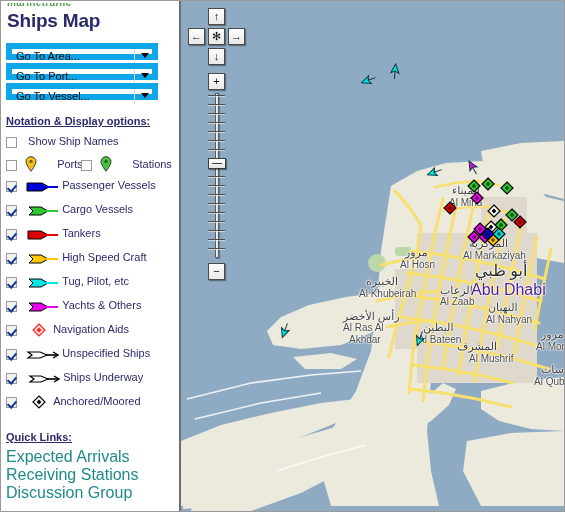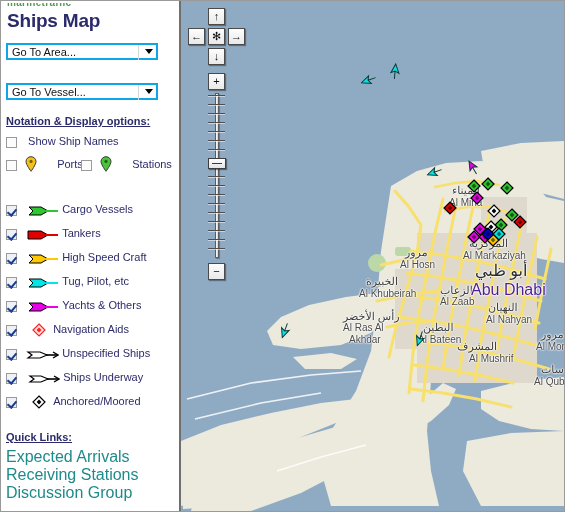--- a/index.html
+++ b/index.html
@@ -32,21 +32,21 @@
     clip-path:inset(6px 0 0 0);
   }
   .page-title{
     position:absolute;left:6px;top:9px;
     font-size:19px;font-weight:bold;color:#2b2b6b;
     font-family:"Liberation Sans",sans-serif;
     letter-spacing:-.2px;
   }
   .sel{
     position:absolute;left:5px;width:152px;height:17px;
-    border:2px solid #0ea5e9;
+    border:6px solid #0ea5e9;
     background:#ffffff;
     box-sizing:border-box;
     font-size:11px;color:#111;
     line-height:15px;
     padding-left:4px;
     cursor:pointer;
   }
   .sel .arw{
     position:absolute;right:3px;top:4px;
     width:0;height:0;
@@ -184,20 +184,26 @@
     <div class="top-crumb">marinetraffic</div>
 
     <div class="page-title">Ships Map</div>
 
     <div class="sel" id="sel1">
       <span>Go To Area...</span>
       <span class="arwbox">
           <span class="arw"></span>
         </span>
     </div>
+    <div class="sel" id="sel2">
+      <span>Go To Port...</span>
+      <span class="arwbox">
+          <span class="arw"></span>
+        </span>
+    </div>
     <div class="sel" id="sel3">
       <span>Go To Vessel...</span>
       <span class="arwbox">
           <span class="arw"></span>
         </span>
     </div>
 
     <div class="sec-head" id="notation-head">Notation &amp; Display options:</div>
 
     <div class="opt" style="top:134px;">
@@ -219,20 +225,30 @@
       <span class="cb"></span>
       <span class="ico">
         <svg width="12" height="16" viewBox="0 0 12 16">
             <path d="M6 0.7C3.2 0.7 1 2.9 1 5.5c0 3.2 5 9.8 5 9.8s5-6.6 5-9.8C11 2.9 8.8 0.7 6 0.7z" fill="#49c33a" stroke="#3a3a3a" stroke-width="1"></path>
             <circle cx="6" cy="5.4" r="1.6" fill="#1d6113"></circle>
           </svg>
       </span>
       <span class="lbl">Stations</span>
     </div>
 
+    <div class="opt" style="top:178px;">
+      <span class="cb on"></span>
+      <span class="ico">
+        <svg width="34" height="12" viewBox="0 0 34 12">
+            <path d="M2 2 L17 2 L24 6 L17 10 L2 10 Z" fill="#0000d2" stroke="#000" stroke-width="1"></path>
+            <path d="M22 6 L33 6" stroke="#0000d2" stroke-width="2"></path>
+          </svg>
+      </span>
+      <span class="lbl" style="margin-left:0px;">Passenger Vessels</span>
+    </div>
 
     <div class="opt" style="top:202px;">
       <span class="cb on"></span>
       <span class="ico">
         <svg width="34" height="12" viewBox="0 0 34 12">
             <path d="M4 2 L16 2 L23 6 L16 10 L4 10 L8 6 Z" fill="#2fc72f" stroke="#000" stroke-width="1"></path>
             <path d="M21 6 L33 6" stroke="#2fc72f" stroke-width="2"></path>
           </svg>
       </span>
       <span class="lbl" style="margin-left:0px;">Cargo Vessels</span>

